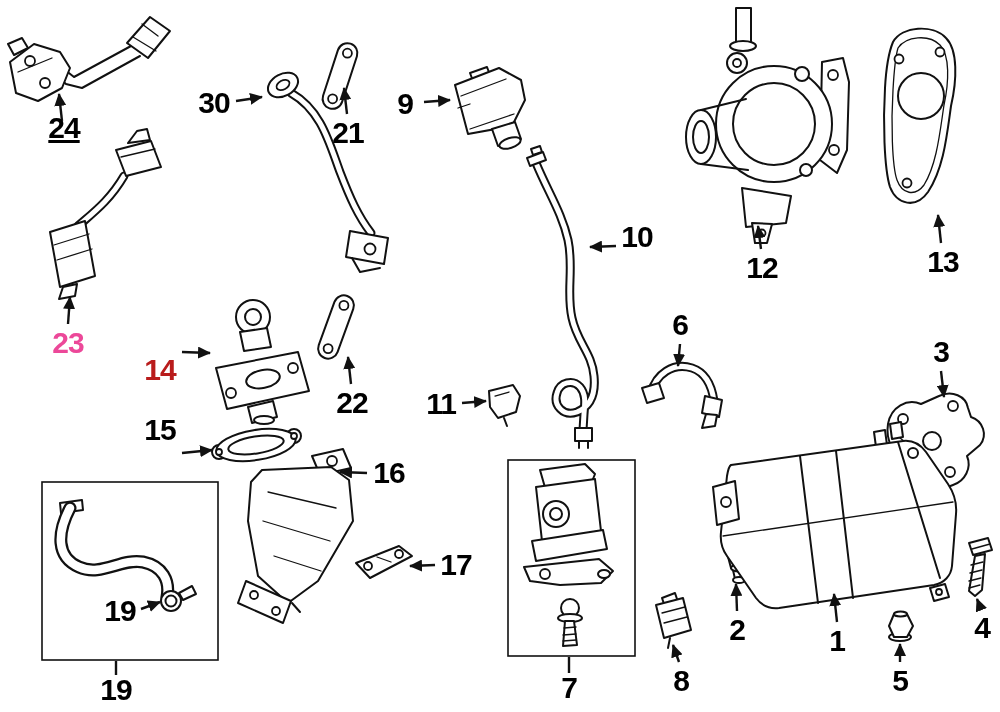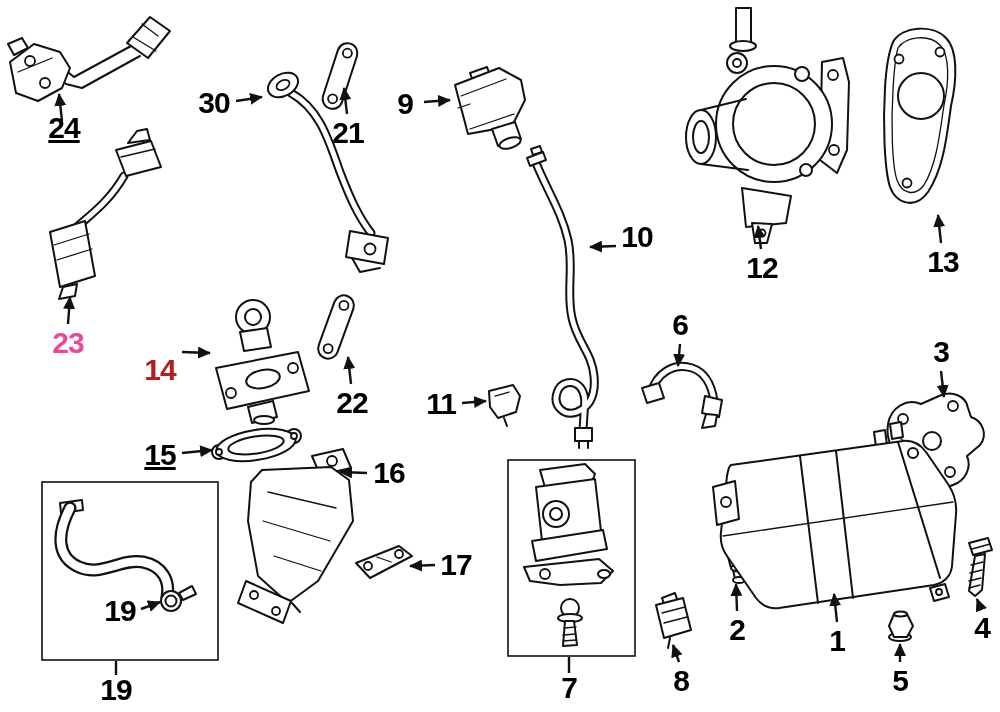--- a/index.html
+++ b/index.html
@@ -319,21 +319,21 @@
   </div>
       <div class="callout" style="left: 762px; top: 268px; color: rgb(0, 0, 0);">
     <span class="num">12</span>
   </div>
       <div class="callout" style="left: 943px; top: 262px; color: rgb(0, 0, 0);">
     <span class="num">13</span>
   </div>
       <div class="callout" style="left: 160px; top: 352px; color: #b91c1c; margin-top: 18px;">
     <span class="num">14</span>
   </div>
-      <div class="callout" style="left: 160px; top: 455px; color: rgb(0, 0, 0); text-decoration: underline;">
+      <div class="callout" style="left: 160px; top: 430px; color: rgb(0, 0, 0);">
     <span class="num">15</span>
   </div>
       <div class="callout" style="left: 389px; top: 473px; color: rgb(0, 0, 0);">
     <span class="num">16</span>
   </div>
       <div class="callout" style="left: 456px; top: 565px; color: rgb(0, 0, 0);">
     <span class="num">17</span>
   </div>
       <div class="callout" style="left: 116px; top: 690px; color: rgb(0, 0, 0);">
     <span class="num">19</span>

